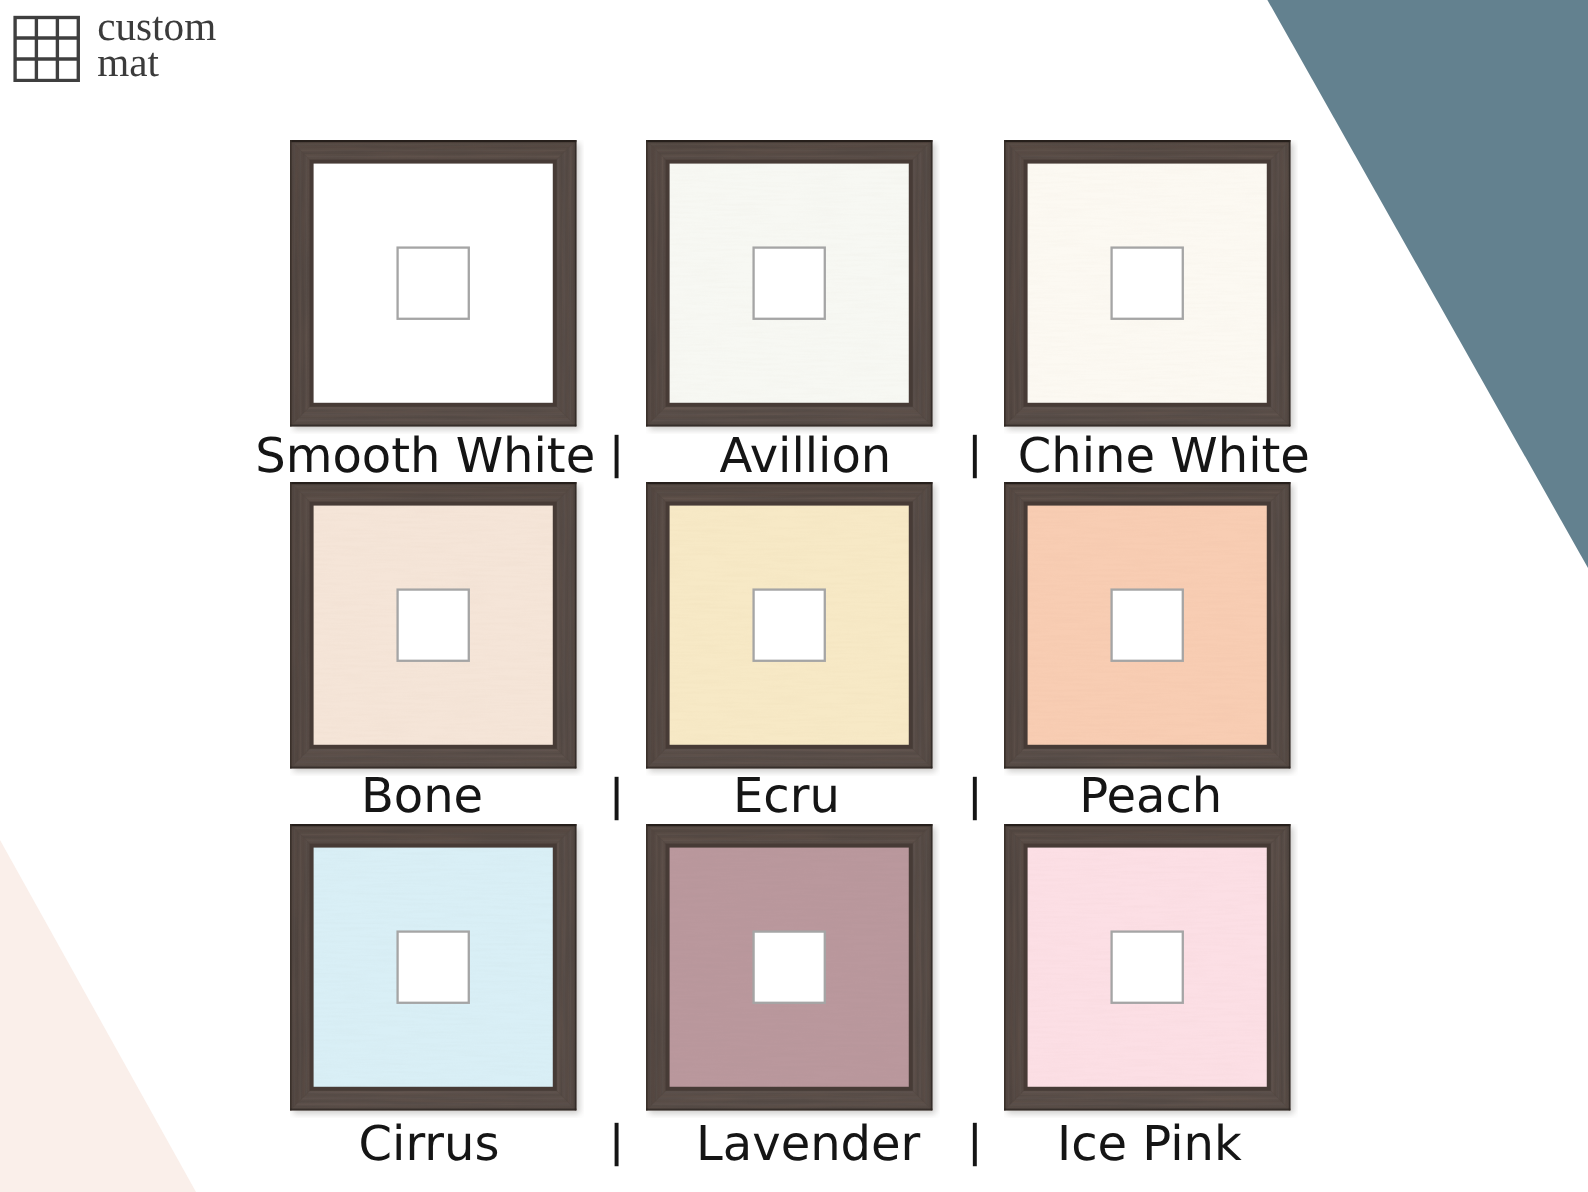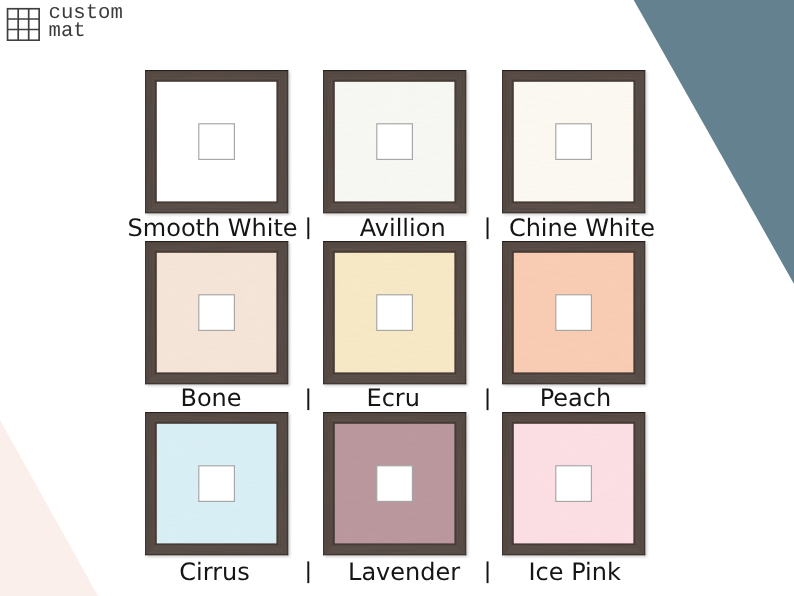--- a/index.html
+++ b/index.html
@@ -11,21 +11,21 @@
          transform:translateZ(0);will-change:transform;}
 
   .corner-shape{position:absolute;display:block;}
   #blue-wedge{top:0;right:0;}
   #pink-wedge{left:0;bottom:0;}
 
   
   #logo{position:absolute;left:0;top:0;}
   #logo-grid{position:absolute;left:6.3px;top:6.9px;width:34.4px;height:34.4px;display:block;}
   #logo-words{position:absolute;left:48.6px;top:5.2px;
-              font-family:Liberation Mono, monospace;
+              font-family:Liberation Serif, serif;
               font-size:20.6px;line-height:18.1px;color:#3b3b3b;}
   #logo-words div{height:18.1px;}
 
   
   #grid{position:absolute;left:0;top:0;}
   .cell{position:absolute;}
   .frame{display:block;}
   .label{position:absolute;text-align:center;color:#151515;
          font-family:"DejaVu Sans", sans-serif;font-size:24px;line-height:24px;
          white-space:nowrap;}

